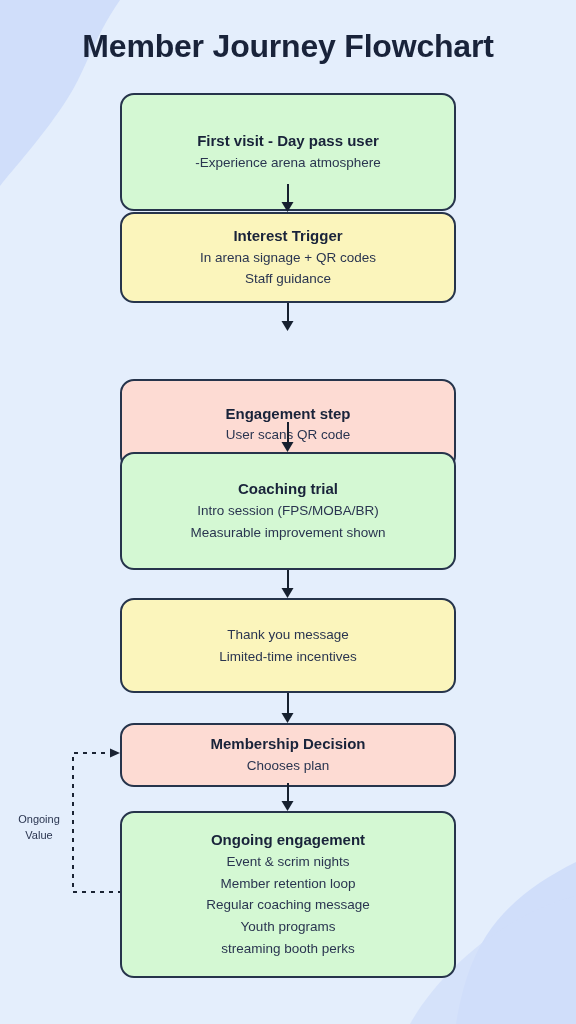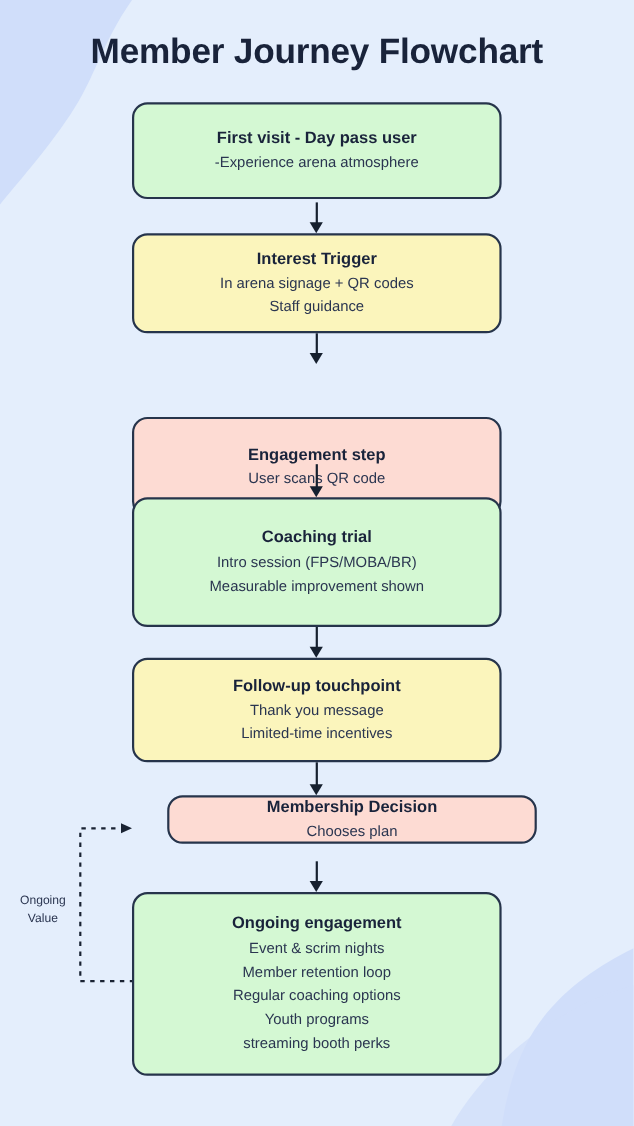--- a/index.html
+++ b/index.html
@@ -118,52 +118,51 @@
     <path d="M122,892 L73,892 L73,753 L112,753" fill="none" stroke="#1a2333" stroke-width="2" stroke-dasharray="4 5" stroke-linecap="butt"></path>
     <polygon points="120,753 110,748.5 110,757.5" fill="#1a2333"></polygon>
   </svg>
 
   <div class="loop-label" style="left:9px; top:812px;">
     <div>Ongoing</div>
     <div>Value</div>
   </div>
 
   <div id="nodes-root">
-      <div class="node" style="top: 93px; height: 88px; background: rgb(212, 248, 211);">
+      <div class="node" style="top: 93px; height: 118px; background: rgb(212, 248, 211);">
         <div class="node-title">First visit - Day pass user</div>
         <div class="node-line">-Experience arena atmosphere</div>
       </div>
       <div class="node" style="top: 212px; height: 91px; background: rgb(251, 245, 188);">
         <div class="node-title">Interest Trigger</div>
         <div class="node-line">In arena signage + QR codes</div>
         <div class="node-line">Staff guidance</div>
       </div>
       <div class="node" style="top: 331px; height: 91px; background: rgb(253, 219, 211); margin-top: 48px;">
         <div class="node-title">Engagement step</div>
         <div class="node-line">User scans QR code</div>
       </div>
       <div class="node" style="top: 452px; height: 118px; background: rgb(212, 248, 211);">
         <div class="node-title">Coaching trial</div>
         <div class="node-line">Intro session (FPS/MOBA/BR)</div>
         <div class="node-line">Measurable improvement shown</div>
       </div>
       <div class="node" style="top: 598px; height: 95px; background: rgb(251, 245, 188);">
-        <div class="node-title">Follow-up touchpoint</div>
         <div class="node-line">Thank you message</div>
         <div class="node-line">Limited-time incentives</div>
       </div>
-      <div class="node" style="top: 723px; height: 44px; background: rgb(253, 219, 211); margin-left: 32px;">
+      <div class="node" style="top: 723px; height: 64px; background: rgb(253, 219, 211);">
         <div class="node-title">Membership Decision</div>
         <div class="node-line">Chooses plan</div>
       </div>
       <div class="node" style="top: 811px; height: 167px; background: rgb(212, 248, 211);">
         <div class="node-title">Ongoing engagement</div>
         <div class="node-line">Event &amp; scrim nights</div>
         <div class="node-line">Member retention loop</div>
-        <div class="node-line">Regular coaching options</div>
+        <div class="node-line">Regular coaching message</div>
         <div class="node-line">Youth programs</div>
         <div class="node-line">streaming booth perks</div>
       </div>
     </div>
   <div id="connectors-root">
       <div class="connector" style="top: 184px; height: 20px;"></div>
       <div class="arrowhead" style="top: 202px;"></div>
       <div class="connector" style="top: 303px; height: 20px;"></div>
       <div class="arrowhead" style="top: 321px;"></div>
       <div class="connector" style="top: 422px; height: 22px;"></div>

